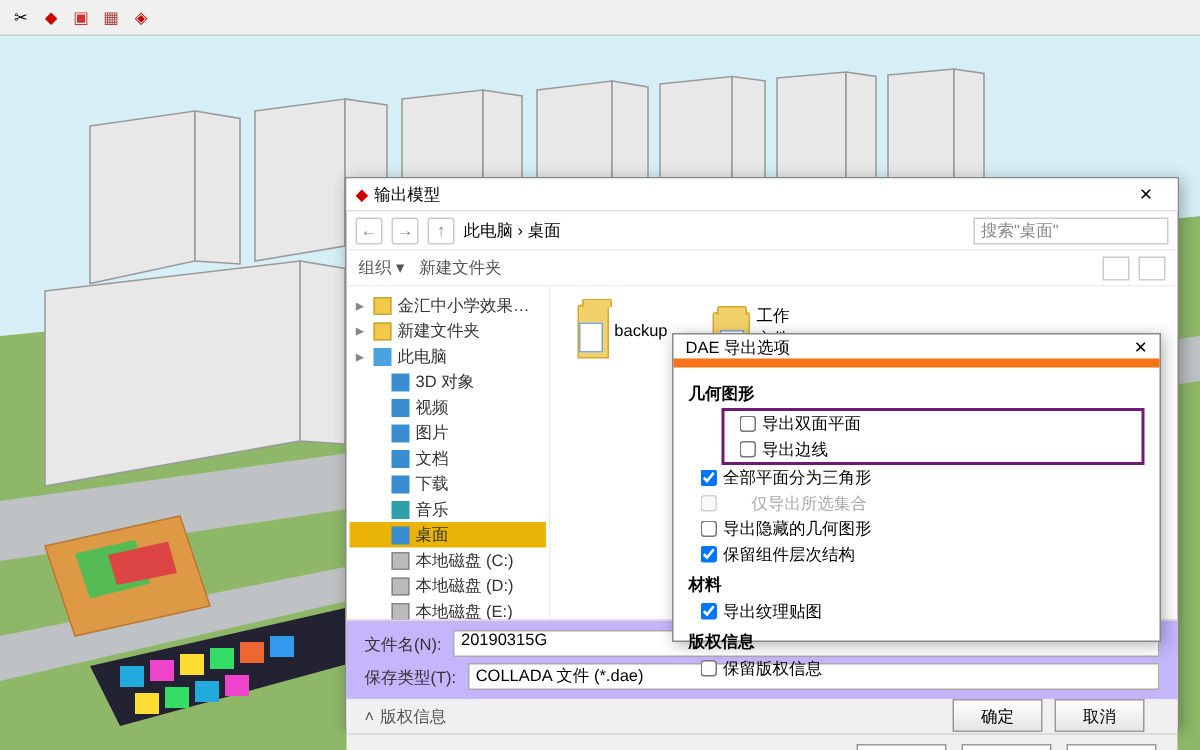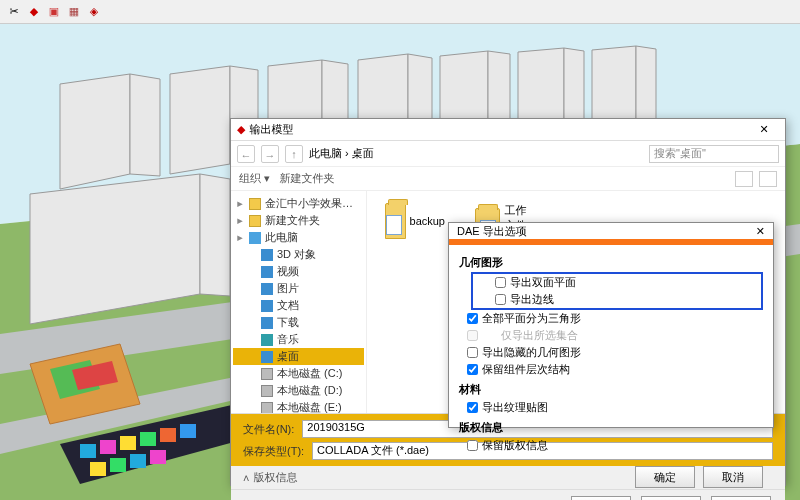--- a/index.html
+++ b/index.html
@@ -34,37 +34,37 @@
 .ic-blue { background: #3a8dd0; }
 .ic-music { background: #2e9fa8; }
 .tri { color: #888; width: 10px; display: inline-block; text-align: center; }
 
 .dlg-files { flex: 1; padding: 12px 18px; display: flex; gap: 30px; align-items: flex-start; }
 .folder-item { display: flex; flex-direction: row; align-items: center; gap: 4px; width: 60px; }
 .folder-icon { width: 44px; height: 36px; background: #f3d16a; border: 1px solid #d3a82f; border-radius: 2px 2px 0 0; position: relative; }
 .folder-icon::before { content: ""; position: absolute; top: -5px; left: 2px; width: 18px; height: 5px; background: #f3d16a; border: 1px solid #d3a82f; border-bottom: none; border-radius: 2px 2px 0 0; }
 .folder-icon .page { position: absolute; right: 3px; bottom: 3px; width: 16px; height: 20px; background: #fff; border: 1px solid #7aa5d4; }
 
-.dlg-fields { border-top: 1px solid #ddd; padding: 4px 12px; background: #eab308; }
+.dlg-fields { border-top: 1px solid #ddd; padding: 4px 12px; background: #c4b5fd; }
 .field-row { display: flex; align-items: center; gap: 8px; padding: 2px 0; }
 .field-row label { color: #333; }
 .field-row .fld { flex: 1; height: 18px; border: 1px solid #aaa; background: #fff; padding: 0 4px; }
 .dlg-collapse { padding: 4px 12px; background: #f0f0f0; color: #555; display: flex; align-items: center; gap: 4px; }
 .dlg-footer { height: 34px; background: #f0f0f0; display: flex; align-items: center; justify-content: flex-end; gap: 10px; padding: 0 14px; border-top: 1px solid #ddd; }
 .btn { min-width: 60px; height: 22px; border: 1px solid #999; background: linear-gradient(#fff,#e4e4e4); display: flex; align-items: center; justify-content: center; cursor: pointer; }
 
 .dialog-options { position: absolute; left: 448px; top: 222px; width: 326px; height: 206px; background: #fff; border: 1px solid #888; box-shadow: 2px 2px 10px rgba(0,0,0,0.3); }
 .opt-title { height: 22px; display: flex; align-items: center; padding: 0 8px; border-bottom: 6px solid #f97316; }
 .opt-title .closex { margin-left: auto; cursor: pointer; }
 .opt-body { padding: 6px 10px; }
 .grp { font-weight: bold; margin: 4px 0 2px; }
 .chk { display: flex; align-items: center; gap: 4px; padding: 1px 0 1px 8px; }
 .chk input { width: 11px; height: 11px; }
 .chk.dis { color: #aaa; gap: 23px; }
-.highlight { border: 2px solid #1d4ed8; padding: 0 14px; margin-left: 12px; }
+.highlight { border: 2px solid #701a75; padding: 0 2px; margin-left: 22px; }
 .opt-footer { display: flex; justify-content: flex-end; gap: 8px; padding: 6px 10px; }
 </style>
 </head>
 <body>
 
 <div class="toolbar">
   <span class="tool-icon">✂</span>
   <span class="tool-icon" style="color:#c00">◆</span>
   <span class="tool-icon" style="color:#c33">▣</span>
   <span class="tool-icon" style="color:#a44">▦</span>

